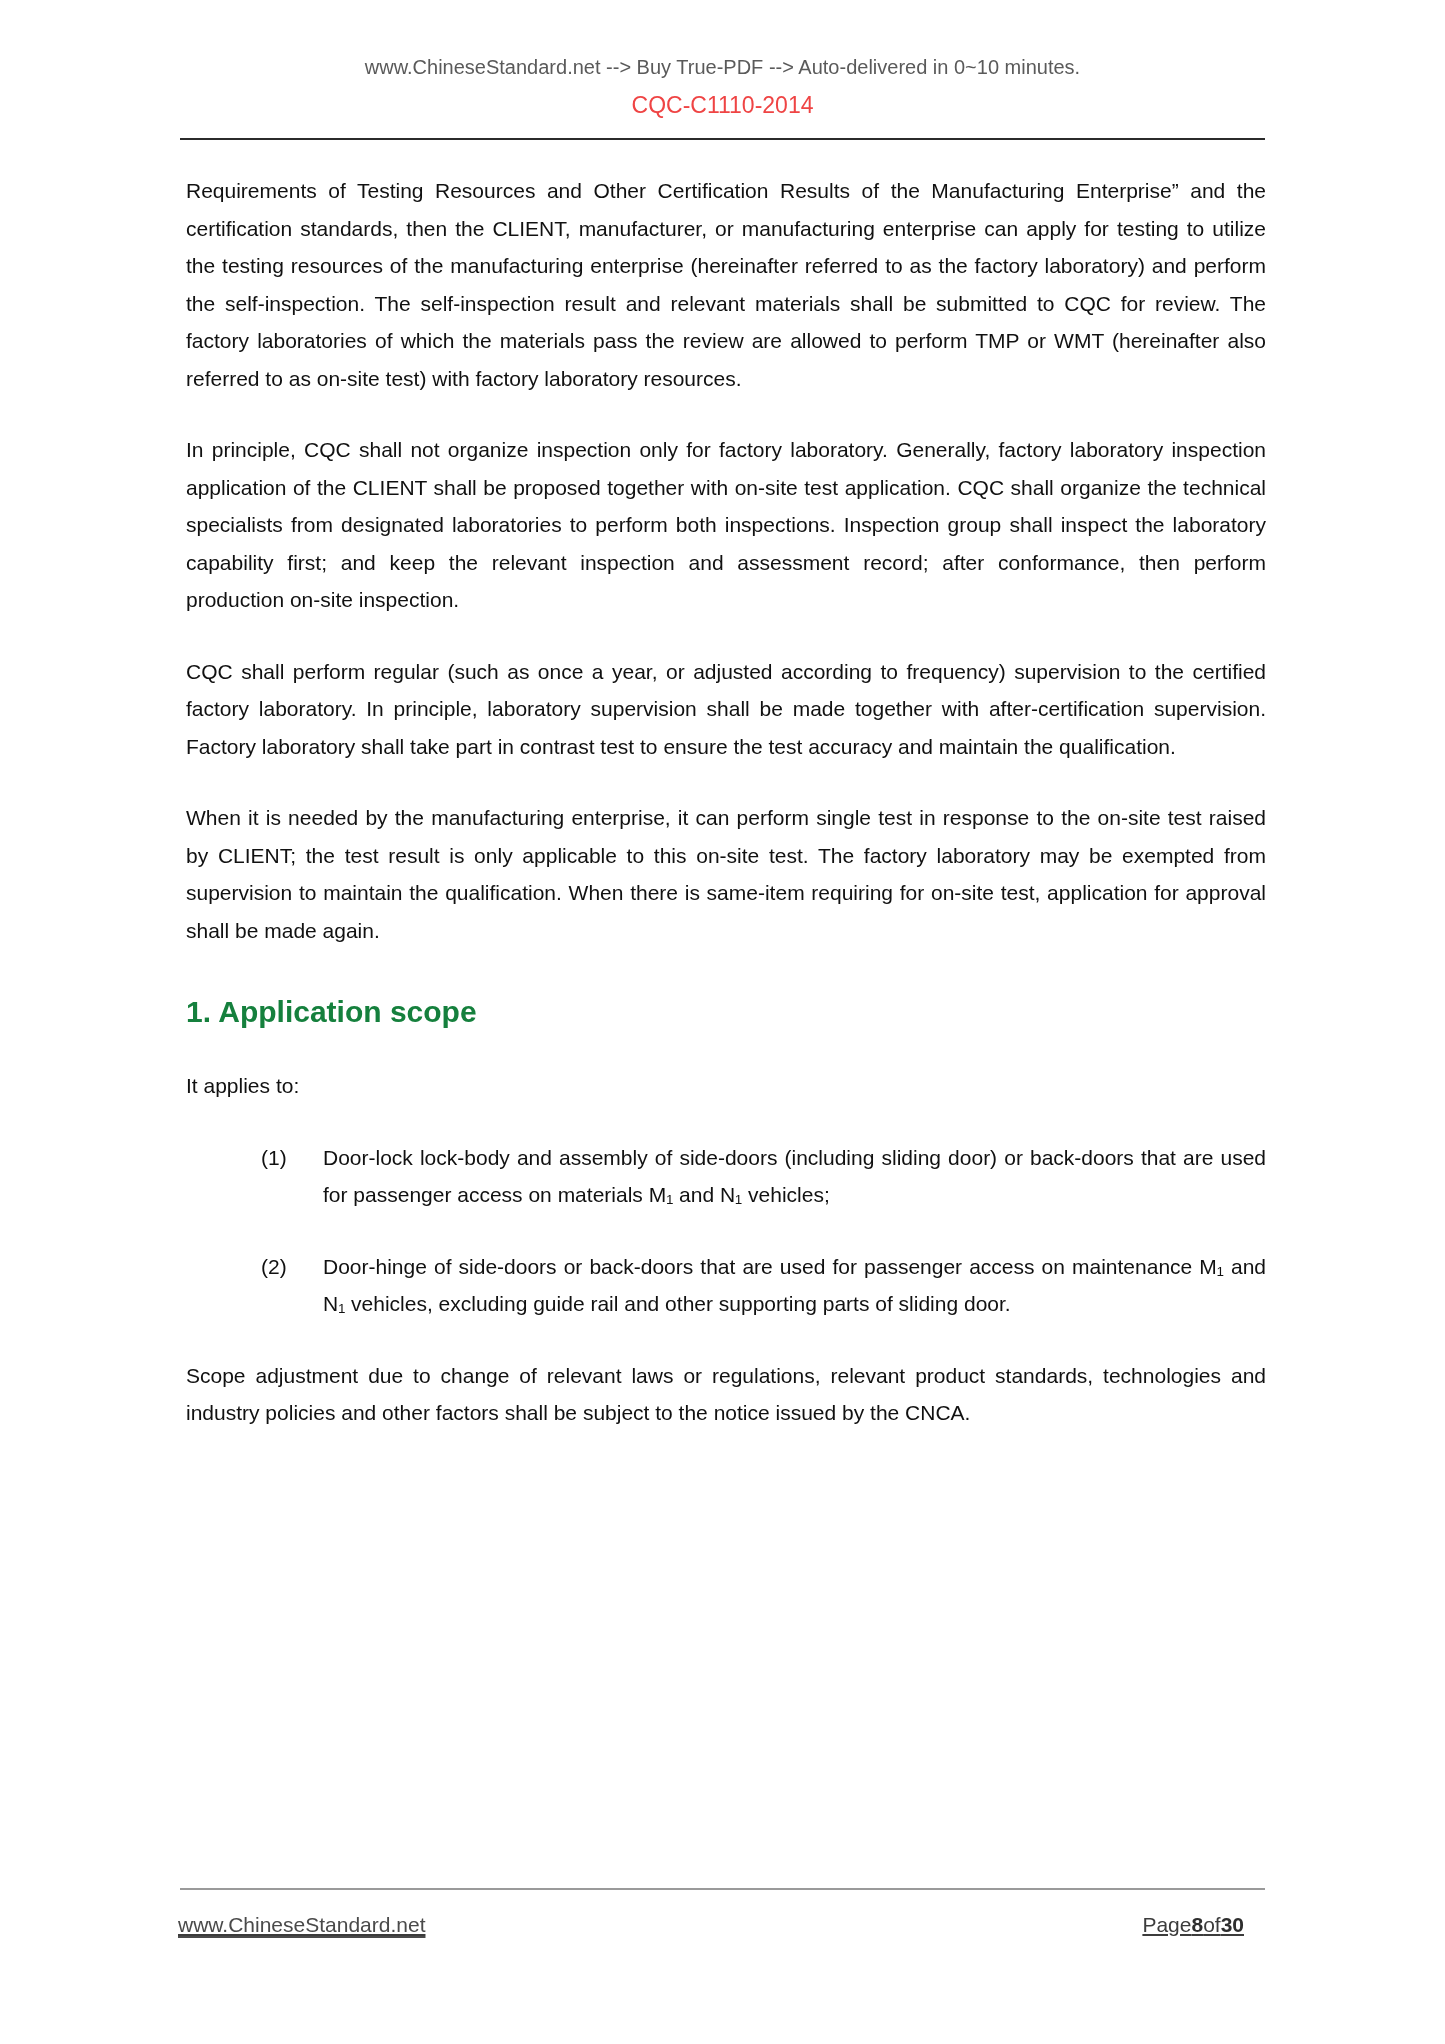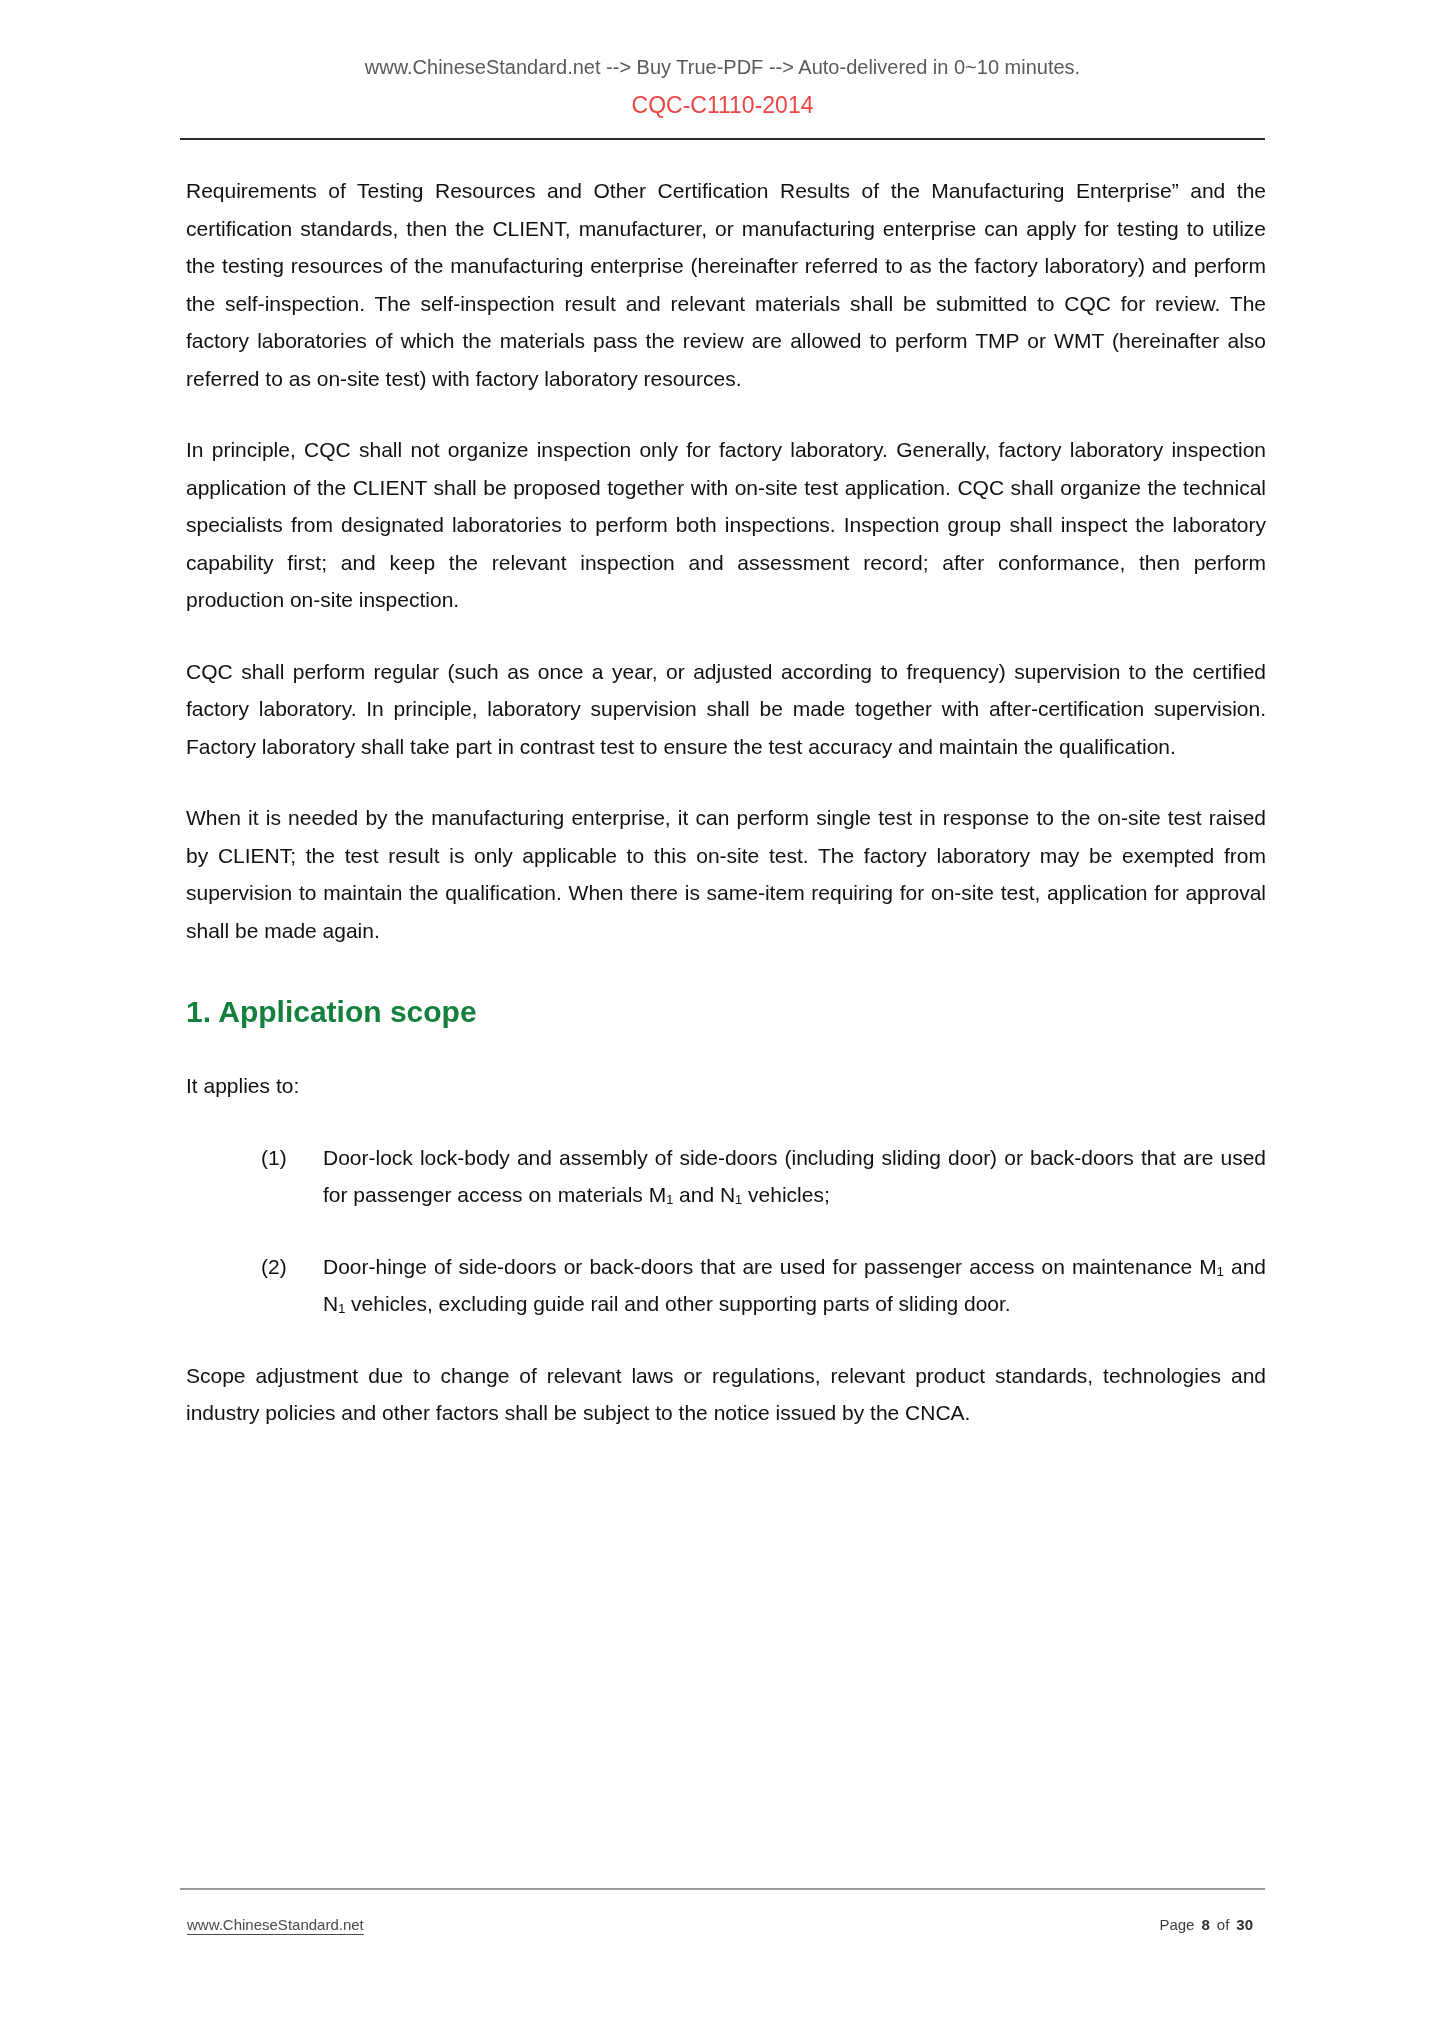--- a/index.html
+++ b/index.html
@@ -76,36 +76,37 @@
   .footer-rule {
     position: absolute;
     top: 1888px;
     left: 180px;
     width: 1085px;
     border-top: 2px solid #9a9a9a;
   }
   .footer {
     position: absolute;
     top: 1908px;
-    left: 187px;
+    left: 178px;
     width: 1066px;
     display: flex;
     justify-content: space-between;
     align-items: baseline;
-    font-size: 15px;
+    font-size: 21px;
     line-height: 34px;
     color: #3c3c3c;
+    text-decoration: underline;
   }
   .site-link {
     color: #4a4a4a;
     text-decoration: underline;
     text-underline-offset: 4px;
     cursor: pointer;
   }
-  .page-info { display: inline-flex; gap: 7px; }
+  .page-info { display: inline-flex; }
   .page-info .num { font-weight: bold; color: #2e2e2e; }
 </style>
 </head>
 <body>
 
 <div class="page">
 
   <div class="header">
     <div class="banner">www.ChineseStandard.net --&gt; Buy True-PDF --&gt; Auto-delivered in 0~10 minutes.</div>
     <div class="doc-code">CQC-C1110-2014</div>

